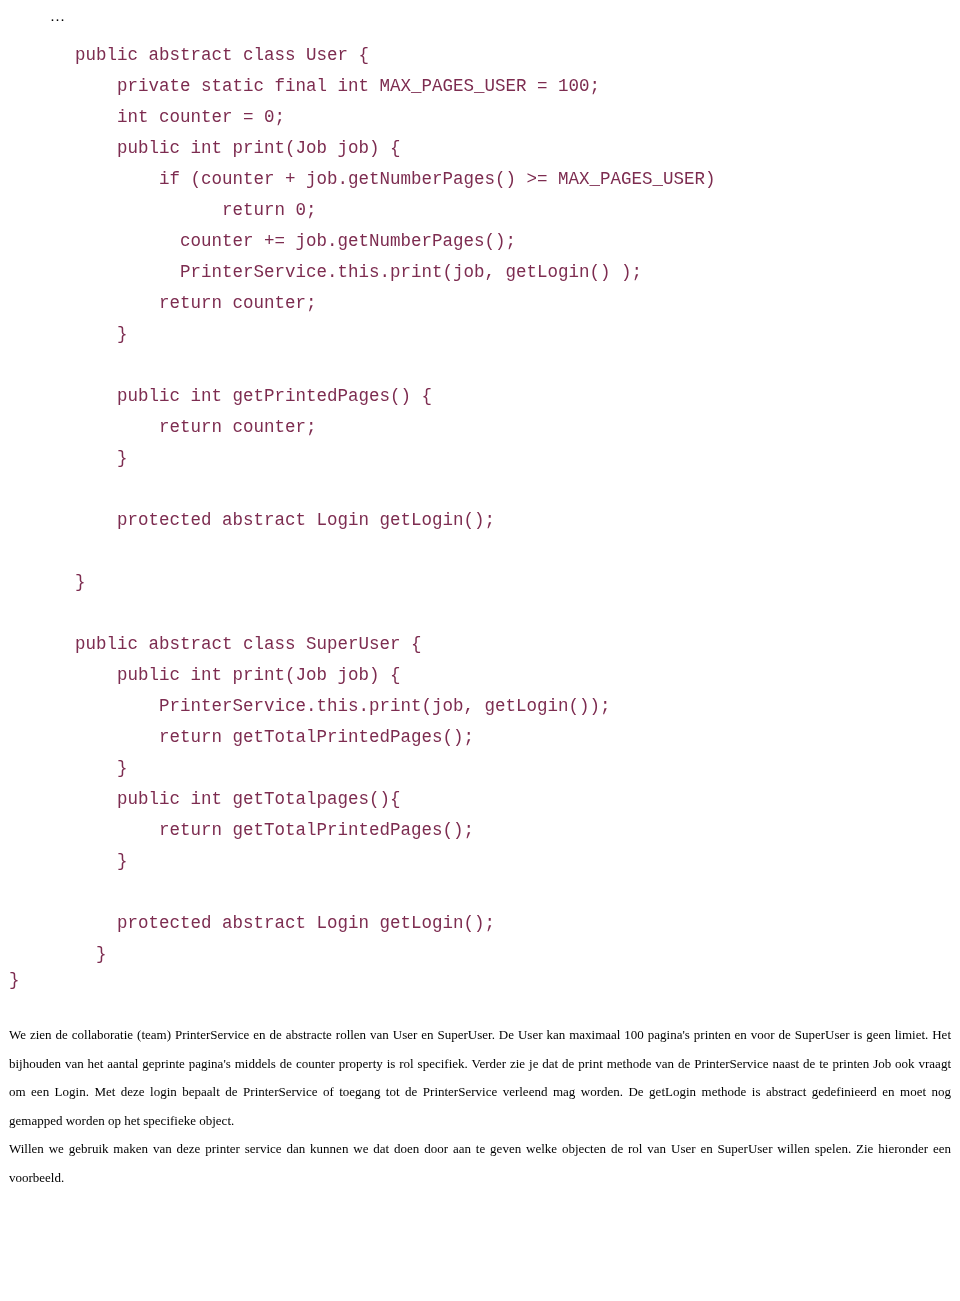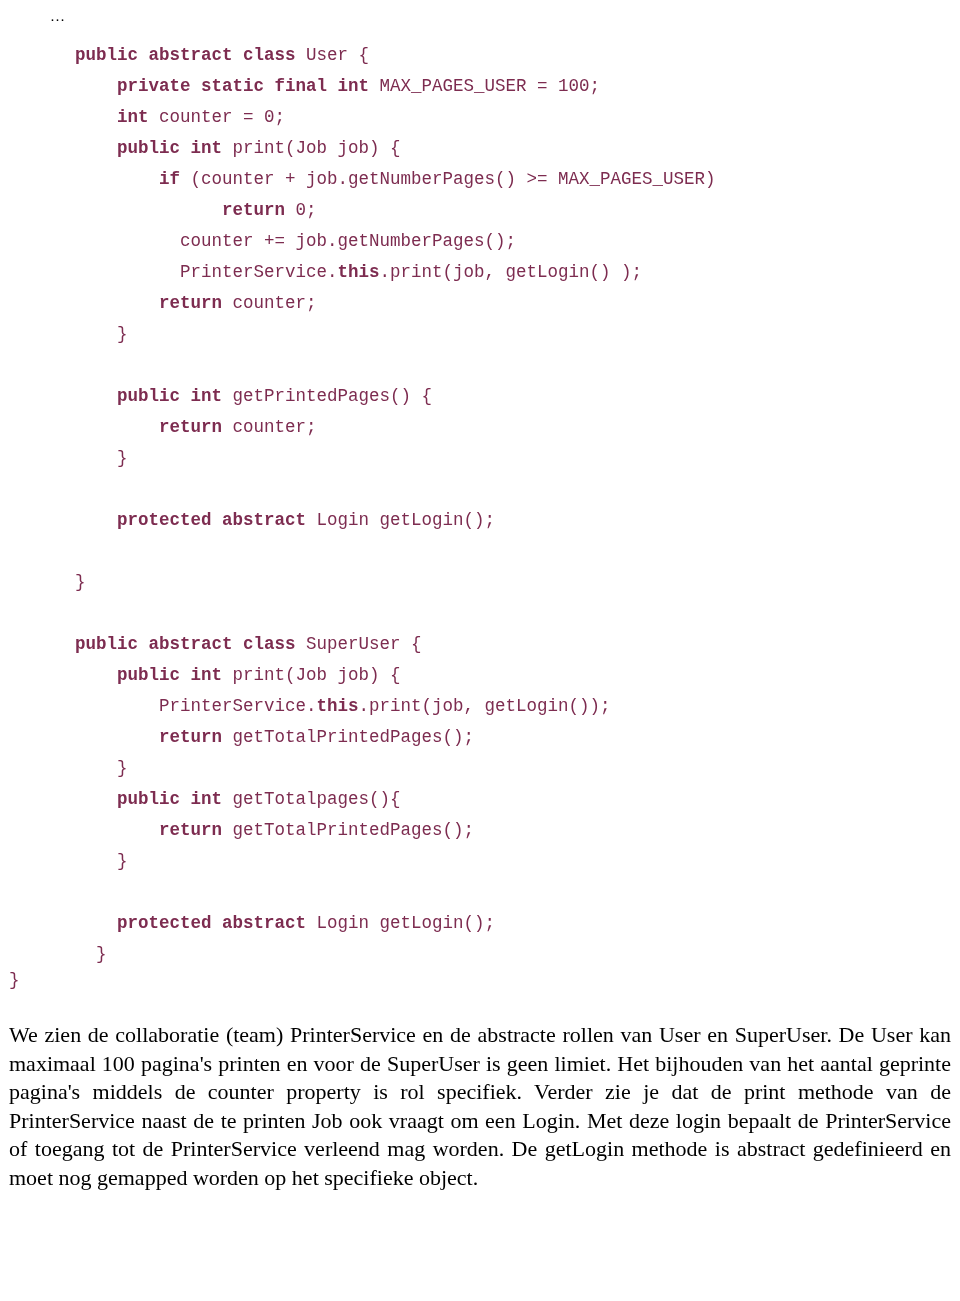--- a/index.html
+++ b/index.html
@@ -39,37 +39,37 @@
     line-height: 31px;
     white-space: pre;
     color: #7d2c50;
   }
   .code-line {
     white-space: pre;
     display: block;
     height: 31px;
   }
   .kw {
-    font-weight: bold;
+    font-weight: normal;
     font-style: normal;
   }
   .id {
     font-weight: normal;
   }
   .plain {
     font-weight: normal;
     font-style: normal;
   }
   .prose {
     position: absolute;
     left: 9px;
     top: 1021px;
     width: 942px;
     font-family: "Liberation Serif", serif;
-    font-size: 22px;
+    font-size: 13px;
     line-height: 28.6px;
     text-align: justify;
     color: #000000;
   }
   .prose p {
     margin: 0 0 0 0;
     text-align: justify;
   }
   .brace-outer {
     position: absolute;
@@ -86,15 +86,16 @@
 <div class="page">
 
   <div class="ellipsis-top">…</div>
 
   <div class="code-block" id="code-block" style="padding-left: 75px;"><span class="code-line"><span class="kw">public abstract class </span><span class="id">User {</span></span><span class="code-line"><span class="plain">    </span><span class="kw">private static final int </span><span class="id">MAX_PAGES_USER = 100;</span></span><span class="code-line"><span class="plain">    </span><span class="kw">int </span><span class="id">counter = 0;</span></span><span class="code-line"><span class="plain">    </span><span class="kw">public int </span><span class="id">print(Job job) {</span></span><span class="code-line"><span class="plain">        </span><span class="kw">if </span><span class="id">(counter + job.getNumberPages() &gt;= MAX_PAGES_USER)</span></span><span class="code-line"><span class="plain">              </span><span class="kw">return </span><span class="id">0;</span></span><span class="code-line"><span class="plain">          </span><span class="id">counter += job.getNumberPages();</span></span><span class="code-line"><span class="plain">          </span><span class="id">PrinterService.</span><span class="kw">this</span><span class="id">.print(job, getLogin() );</span></span><span class="code-line"><span class="plain">        </span><span class="kw">return </span><span class="id">counter;</span></span><span class="code-line"><span class="id">    }</span></span><span class="code-line">&nbsp;</span><span class="code-line"><span class="plain">    </span><span class="kw">public int </span><span class="id">getPrintedPages() {</span></span><span class="code-line"><span class="plain">        </span><span class="kw">return </span><span class="id">counter;</span></span><span class="code-line"><span class="id">    }</span></span><span class="code-line">&nbsp;</span><span class="code-line"><span class="plain">    </span><span class="kw">protected abstract </span><span class="id">Login getLogin();</span></span><span class="code-line">&nbsp;</span><span class="code-line"><span class="id">}</span></span><span class="code-line">&nbsp;</span><span class="code-line"><span class="kw">public abstract class </span><span class="id">SuperUser {</span></span><span class="code-line"><span class="plain">    </span><span class="kw">public int </span><span class="id">print(Job job) {</span></span><span class="code-line"><span class="plain">        </span><span class="id">PrinterService.</span><span class="kw">this</span><span class="id">.print(job, getLogin());</span></span><span class="code-line"><span class="plain">        </span><span class="kw">return </span><span class="id">getTotalPrintedPages();</span></span><span class="code-line"><span class="id">    }</span></span><span class="code-line"><span class="plain">    </span><span class="kw">public int </span><span class="id">getTotalpages(){</span></span><span class="code-line"><span class="plain">        </span><span class="kw">return </span><span class="id">getTotalPrintedPages();</span></span><span class="code-line"><span class="id">    }</span></span><span class="code-line">&nbsp;</span><span class="code-line"><span class="plain">    </span><span class="kw">protected abstract </span><span class="id">Login getLogin();</span></span><span class="code-line"><span class="id">  }</span></span></div>
 
   <div class="brace-outer" id="closing-brace" style="left:9px; top:970px;">}</div>
 
   <div class="prose">
     <p>We zien de collaboratie (team) PrinterService en de abstracte rollen van User en SuperUser. De User kan maximaal 100 pagina's printen en voor de SuperUser is geen limiet. Het bijhouden van het aantal geprinte pagina's middels de counter property is rol specifiek. Verder zie je dat de print methode van de PrinterService naast de te printen Job ook vraagt om een Login. Met deze login bepaalt de PrinterService of toegang tot de PrinterService verleend mag worden. De getLogin methode is abstract gedefinieerd en moet nog gemapped worden op het specifieke object.</p>
+    <p>Willen we gebruik maken van deze printer service dan kunnen we dat doen door aan te geven welke objecten de rol van User en SuperUser willen spelen. Zie hieronder een voorbeeld.</p>
   </div>
 
 </div>
 
 </body></html>

